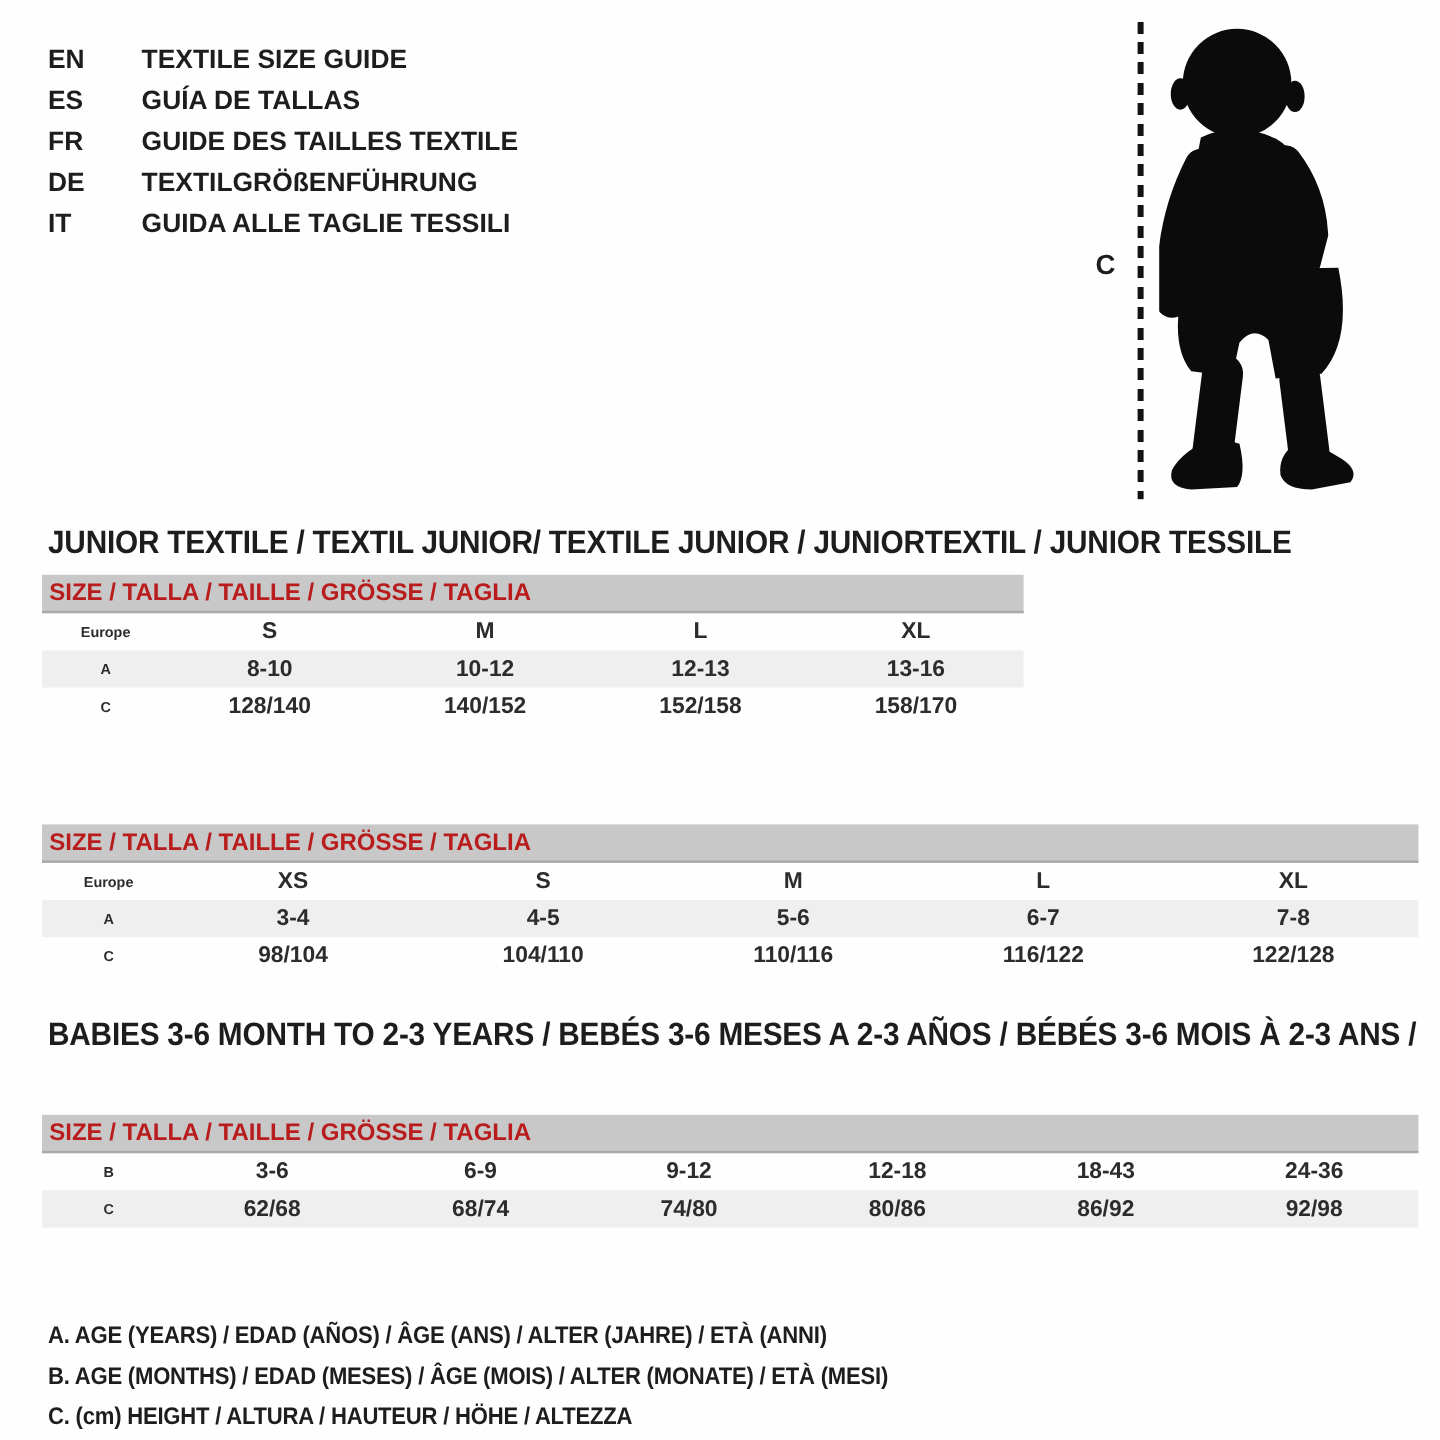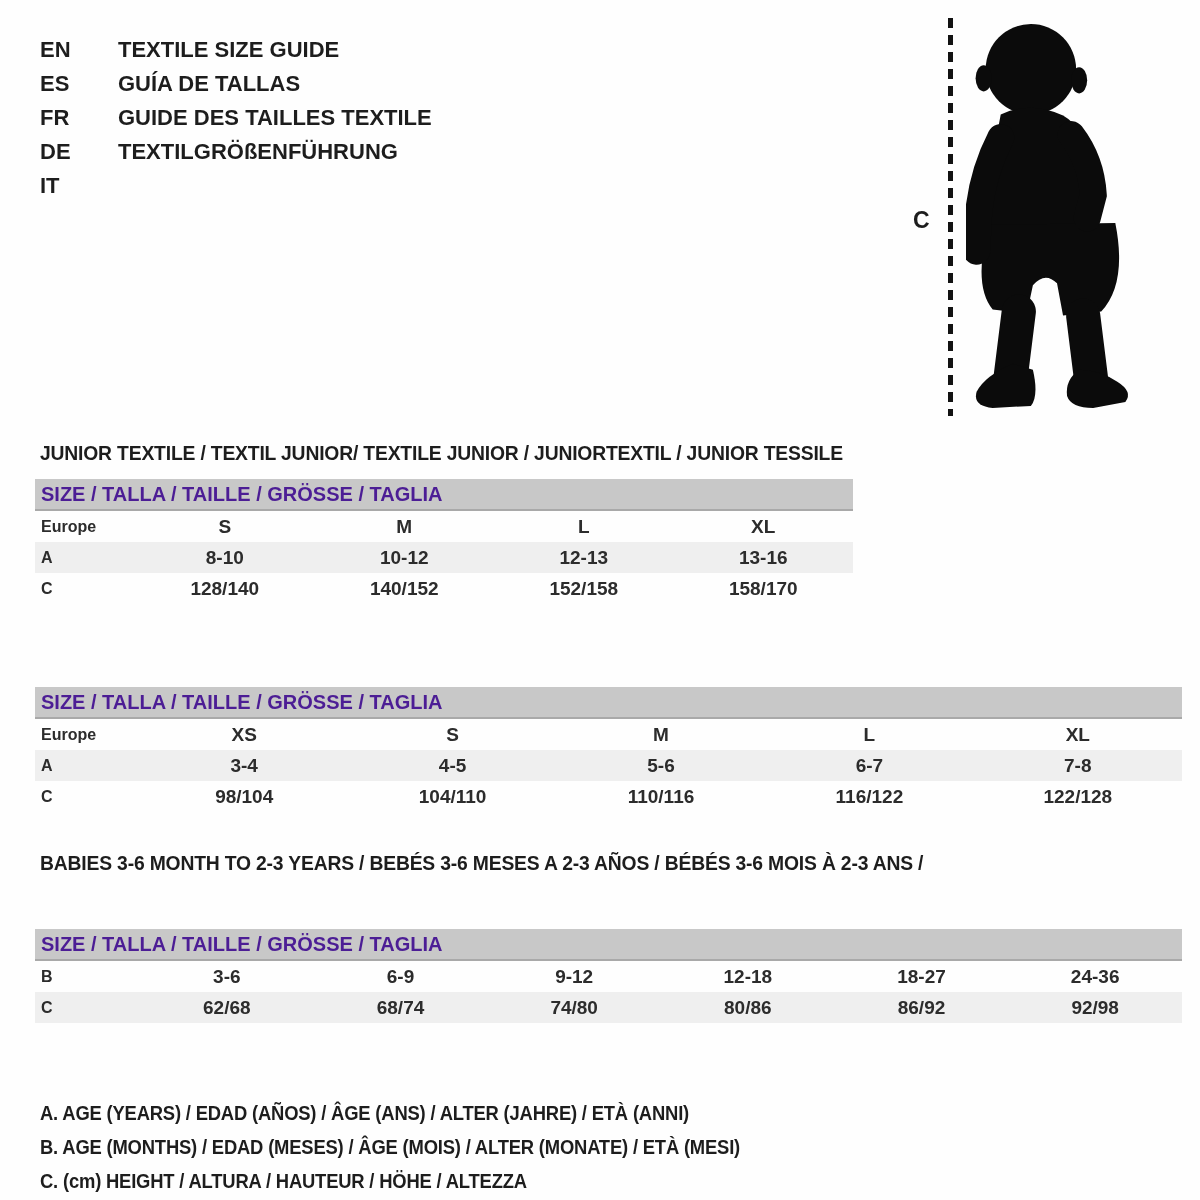--- a/index.html
+++ b/index.html
@@ -18,37 +18,37 @@
 
   
   .dash-line {
     position:absolute; left:948px; top:18px; width:5px; height:398px;
     background:repeating-linear-gradient(to bottom, #121212 0 10px, transparent 10px 17px);
   }
   .c-label { position:absolute; left:913px; top:207px; font-size:23px; }
   .baby { position:absolute; left:966px; top:12px; }
 
   
-  .sec-title { position:absolute; left:40px; font-size:21px; white-space:nowrap; line-height:35px; }
+  .sec-title { position:absolute; left:40px; font-size:27px; white-space:nowrap; line-height:35px; }
 
   
   .tbl { position:absolute; left:35px; }
   .w-junior { width:818px; }
   .w-wide { width:1147px; }
   .tbl-head {
     height:32px; background:#c8c8c8; border-bottom:2px solid #a9a9a9;
     display:flex; align-items:center; padding-left:6px; box-sizing:border-box;
-    font-size:20px; color:#4c1d95;
+    font-size:20px; color:#b91c1c;
   }
   .trow { display:grid; height:31px; align-items:center; font-size:19px; color:#2c2c2c; }
   .trow.shade { background:#efefef; }
   .cols4 { grid-template-columns:100px repeat(4,1fr); }
   .cols5 { grid-template-columns:105px repeat(5,1fr); }
   .cols6 { grid-template-columns:105px repeat(6,1fr); }
-  .cell.lab { text-align:left; padding-left:6px; font-size:16px; }
+  .cell.lab { text-align:center; padding-left:6px; font-size:12px; }
   .cell.val { text-align:center; }
 
   .subsm { font-size:0.62em; vertical-align:sub; transform:none; display:inline; }
 
   
   .legend { position:absolute; left:40px; top:1072px; font-size:20px; line-height:34px;margin-top:24px; }
 </style>
 </head>
 <body>
 
@@ -66,20 +66,21 @@
     <div class="lang-row">
       <span class="lang-code">FR</span>
       <span class="lang-label">GUIDE DES TAILLES TEXTILE</span>
     </div>
     <div class="lang-row">
       <span class="lang-code">DE</span>
       <span class="lang-label">TEXTILGRÖßENFÜHRUNG</span>
     </div>
     <div class="lang-row">
       <span class="lang-code">IT</span>
+      <span class="lang-label">GUIDA ALLE TAGLIE TESSILI</span>
     </div>
   </div>
 
   <div class="dash-line"></div>
   <div class="c-label">C</div>
   <svg class="baby" width="177" height="407" viewBox="0 0 175 405" aria-hidden="true">
     <g fill="#0b0b0b">
       <circle cx="64" cy="57" r="45"></circle>
       <ellipse cx="17" cy="66" rx="8" ry="13"></ellipse>
       <ellipse cx="112" cy="68" rx="8" ry="13"></ellipse>
@@ -164,21 +165,21 @@
   <div class="tbl w-wide" style="top:929px">
     <div class="tbl-head">
       <span>SIZE / TALLA / TAILLE / GRÖSSE / TAGLIA</span>
     </div>
     <div class="trow cols6">
       <div class="cell lab">B</div>
       <div class="cell val">3-6</div>
       <div class="cell val">6-9</div>
       <div class="cell val">9-12</div>
       <div class="cell val">12-18</div>
-      <div class="cell val">18-27</div>
+      <div class="cell val">18-43</div>
       <div class="cell val">24-36</div>
     </div>
     <div class="trow cols6 shade">
       <div class="cell lab">C</div>
       <div class="cell val">62/68</div>
       <div class="cell val">68/74</div>
       <div class="cell val">74/80</div>
       <div class="cell val">80/86</div>
       <div class="cell val">86/92</div>
       <div class="cell val">92/98</div>

